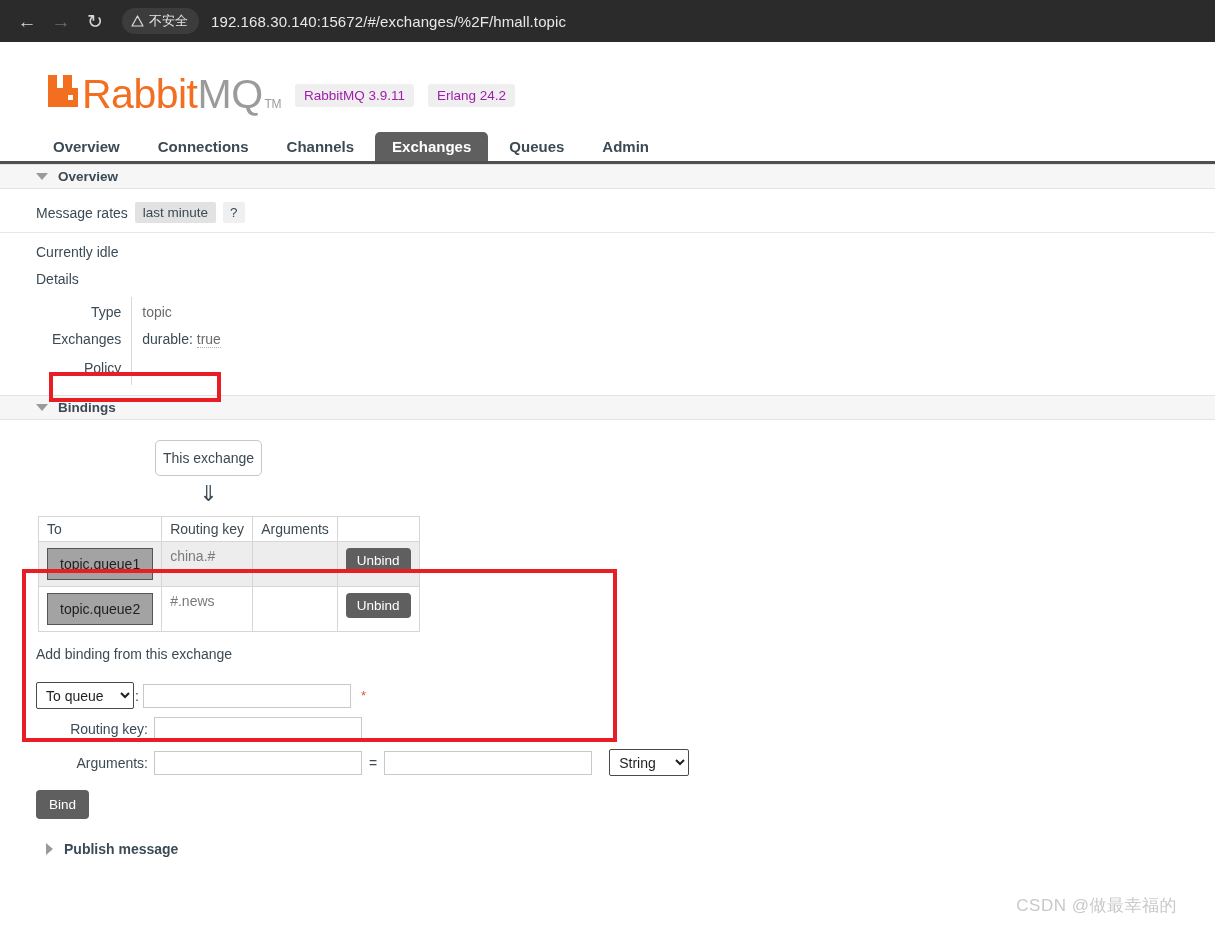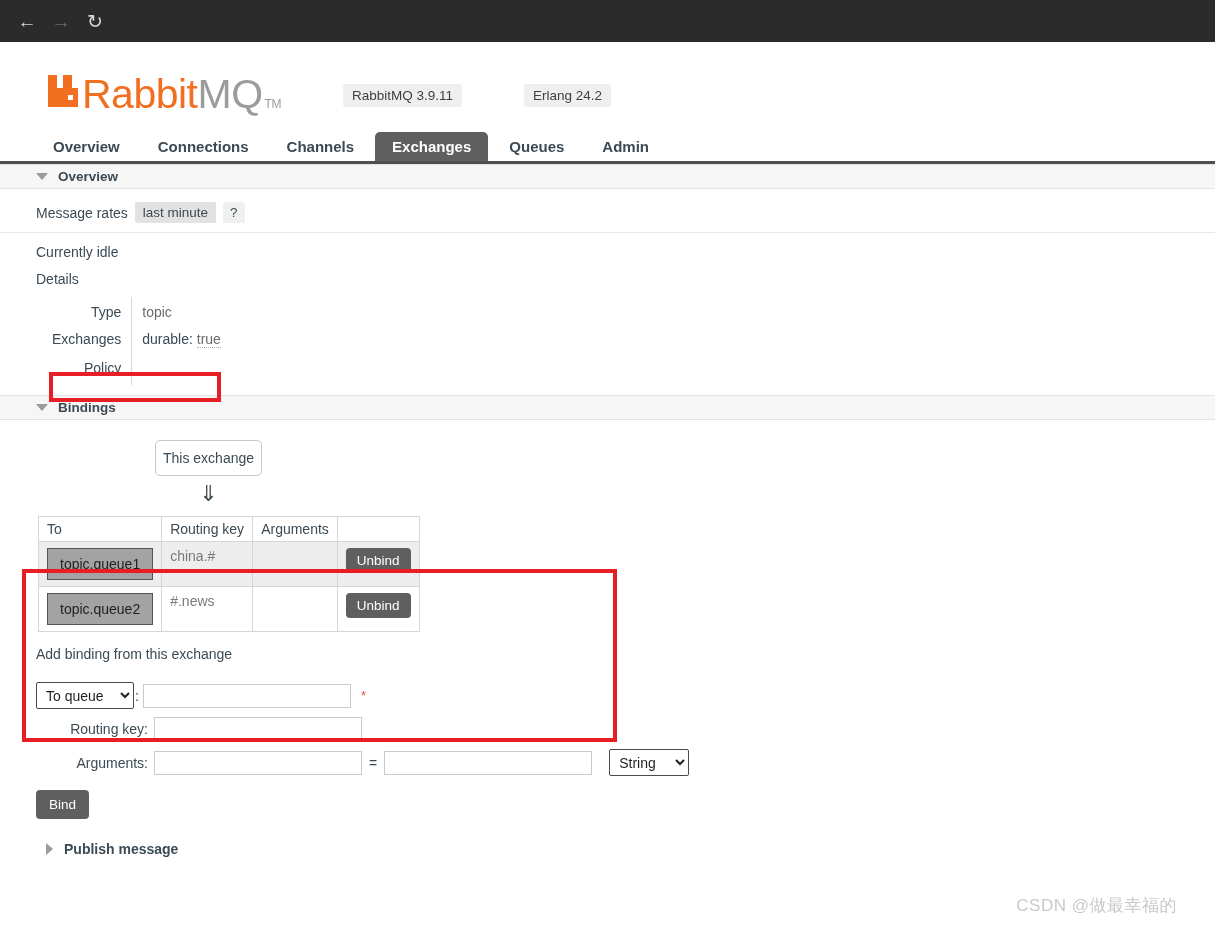--- a/index.html
+++ b/index.html
@@ -57,36 +57,35 @@
   .page { position: relative; background: #fff; height: 887px; }
 
   .header {
     padding: 18px 0 0 0;
   }
   .logo-row {
     display: flex;
     align-items: flex-end;
     padding-left: 46px;
     height: 56px;
-    gap: 48px;
   }
   .logo {
     display: flex;
     align-items: center;
     font-size: 41px;
     letter-spacing: -0.5px;
     line-height: 1;
   }
   .logo-mark { margin-right: 2px; display: block; }
   .logo-rabbit { color: #f26f21; font-weight: 400; }
   .logo-mq { color: #9b9b9b; font-weight: 400; }
   .logo-tm { color: #9b9b9b; font-size: 12px; margin-left: 2px; align-self: flex-end; padding-bottom: 6px; }
   .ver-badge {
     background: #efefef;
-    color: #404040;
+    color: #a21caf;
     font-size: 13.5px;
     padding: 4px 9px;
     border-radius: 3px;
     margin-left: 14px;
     align-self: center;
     margin-top: 14px;
     white-space: nowrap;
   }
 
   nav.tabs {
@@ -340,20 +339,31 @@
   #annot-type { left: 49px; top: 330px; width: 172px; height: 30px; }
   #annot-bindings { left: 22px; top: 527px; width: 595px; height: 173px; }
 </style>
 </head>
 <body>
 
 <div class="browser-bar">
   <div class="nav-btn">←</div>
   <div class="nav-btn disabled">→</div>
   <div class="nav-btn">↻</div>
+  <div class="omnibox">
+    <span class="sec-chip">
+      <span style="display:inline-block;line-height:0;">
+        <svg width="13" height="12" viewBox="0 0 13 12" aria-hidden="true">
+          <path d="M6.5 1 L12 11 L1 11 Z" fill="none" stroke="#dcdcdc" stroke-width="1.2" stroke-linejoin="round"></path>
+        </svg>
+      </span>
+      <span>不安全</span>
+    </span>
+    <span class="url-text">192.168.30.140:15672/#/exchanges/%2F/hmall.topic</span>
+  </div>
 </div>
 
 <div class="page">
 
   <div class="header">
     <div class="logo-row">
       <div class="logo">
         <span class="logo-mark">
           <svg width="34" height="36" viewBox="0 0 34 36" aria-hidden="true">
             <path d="M2 2 h9 v13 h6 V2 h9 v13 h6 a0 0 0 0 1 0 0 v19 H2 Z" fill="#f26f21"></path>

